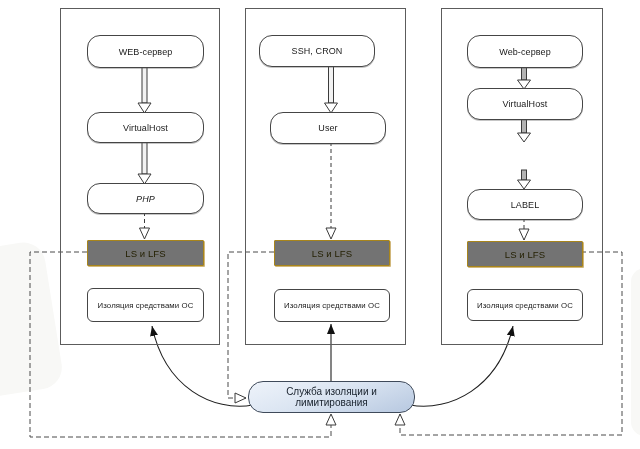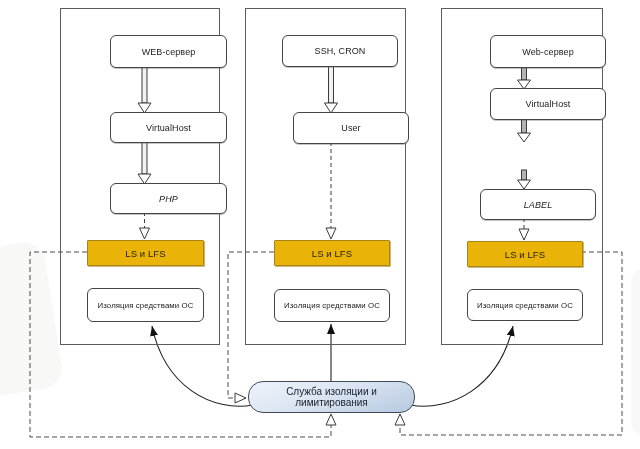--- a/index.html
+++ b/index.html
@@ -10,24 +10,24 @@
   .watermark{position:absolute;background:#f8f8f6;z-index:0;}
   #svg-layer{position:absolute;left:0;top:0;z-index:1;}
   .container{
     position:absolute;border:1px solid #5c5c5c;background:transparent;z-index:2;
   }
   .box{
     position:absolute;display:flex;align-items:center;justify-content:center;
     text-align:center;background:#ffffff;border:1px solid #454545;z-index:3;
     font-size:9px;letter-spacing:.1px;
   }
-  .rounded{border-radius:6px;box-shadow:0 1px 0 rgba(90,90,90,.35);margin-left:23px;}
+  .rounded{border-radius:13px;box-shadow:0 1px 0 rgba(90,90,90,.35);}
   .plain{border-radius:6px;}
   .highlight{
-    background:#eab308;border:1px solid #a8851b;border-radius:1px;
+    background:#737373;border:1px solid #a8851b;border-radius:1px;
     box-shadow:1px 1px 0 rgba(171,124,12,.55);font-size:9.5px;color:#231f00;
   }
   .small-label{font-size:7.8px;}
   .service-pill{
     position:absolute;display:flex;align-items:center;justify-content:center;
     text-align:center;z-index:3;border:1px solid #3f4a5a;border-radius:15px;
     background:linear-gradient(160deg,#eef3fa 0%,#dbe5f2 45%,#b7c8e0 100%);
     font-size:10px;color:#17202b;
   }
 </style>
@@ -121,21 +121,21 @@
   <div class="box plain small-label" style="left:274px;top:289px;width:114px;height:31px;">
       <span>Изоляция средствами ОС</span>
     </div>
 
   <div class="box rounded" style="left:467px;top:35px;width:114px;height:31px;">
       <span>Web-сервер</span>
     </div>
   <div class="box rounded" style="left:467px;top:88px;width:114px;height:30px;">
       <span>VirtualHost</span>
     </div>
-  <div class="box rounded" style="left:457px;top:189px;width:114px;height:29px;font-style:italic;">
+  <div class="box rounded" style="left:467px;top:189px;width:114px;height:29px;">
       <span>LABEL</span>
     </div>
   <div class="box highlight" style="left:467px;top:241px;width:114px;height:24px;">
       <span>LS и LFS</span>
     </div>
   <div class="box plain small-label" style="left:467px;top:289px;width:114px;height:30px;">
       <span>Изоляция средствами ОС</span>
     </div>
 
   <div class="service-pill" style="left:248px;top:381px;width:165px;height:30px;">

